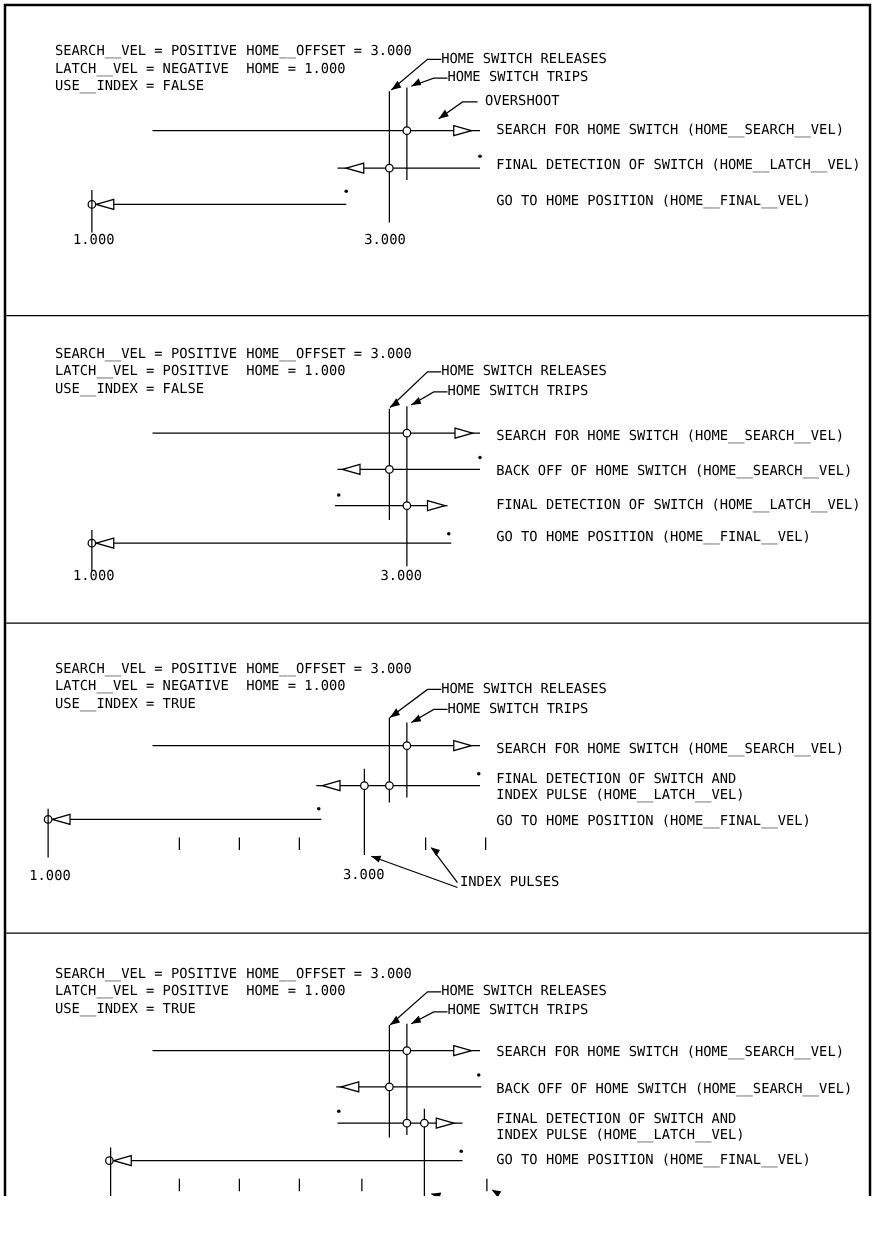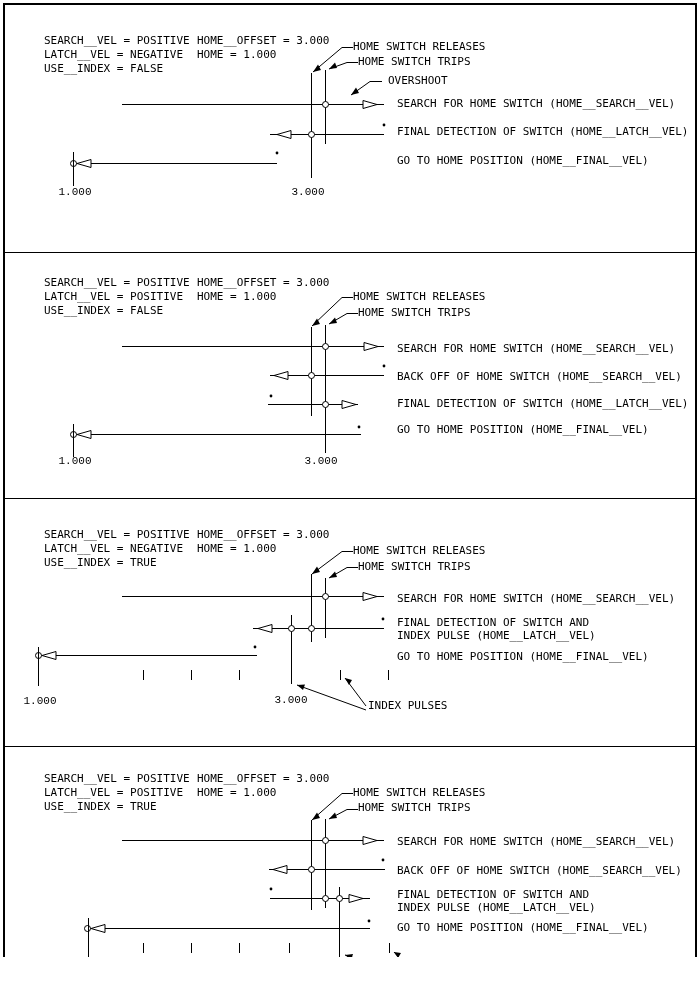--- a/index.html
+++ b/index.html
@@ -1,20 +1,20 @@
 <!DOCTYPE html>
 <html><head>
 <meta charset="utf-8">
 <style>
   html,body{margin:0;padding:0;background:#fff;}
   #root{position:relative;width:700px;height:957px;background:#fff;overflow:hidden;
         font-family:"DejaVu Sans Mono",monospace;color:#000;}
   svg{position:absolute;left:0;top:0;}
   .t{position:absolute;white-space:pre;font-size:11px;line-height:12px;color:#000;}
-  .tc{transform:translateX(-50%);font-family:Liberation Mono, monospace;}
+  .tc{transform:translateX(-50%);}
   .ln{stroke:#000;stroke-width:1;fill:none;}
   .mt{fill:#fff;stroke:#000;stroke-width:1;stroke-linejoin:miter;}
   .ev{fill:#fff;stroke:#000;stroke-width:1;}
   .dot{fill:#000;stroke:none;}
   .ah{fill:#000;stroke:none;}
 </style>
 </head>
 <body>
 
 <div id="root">

